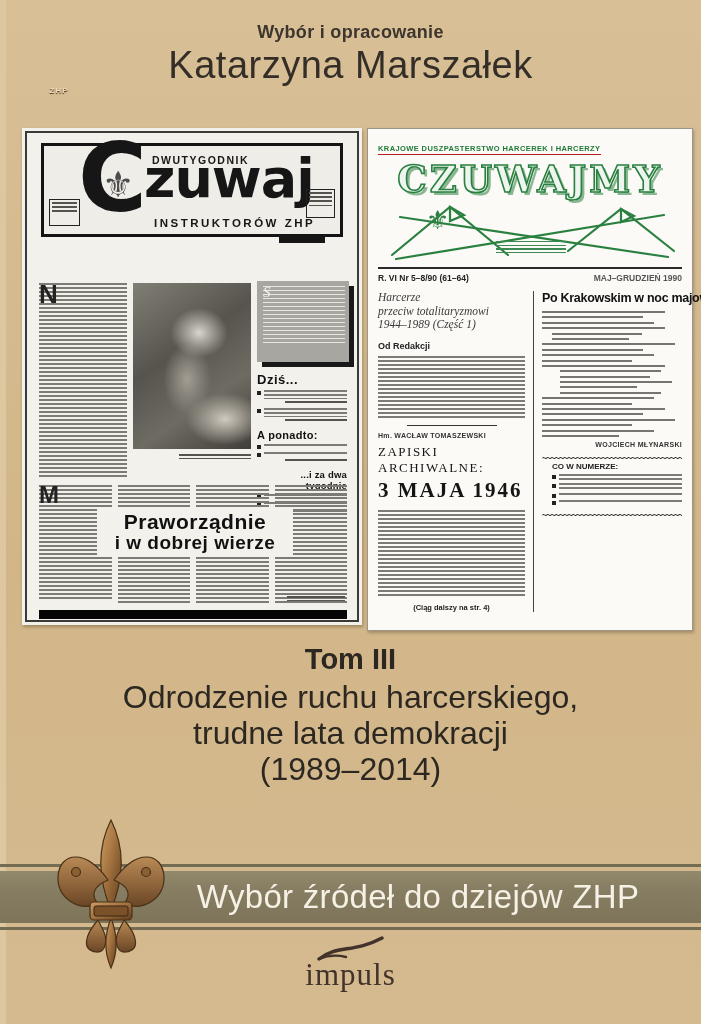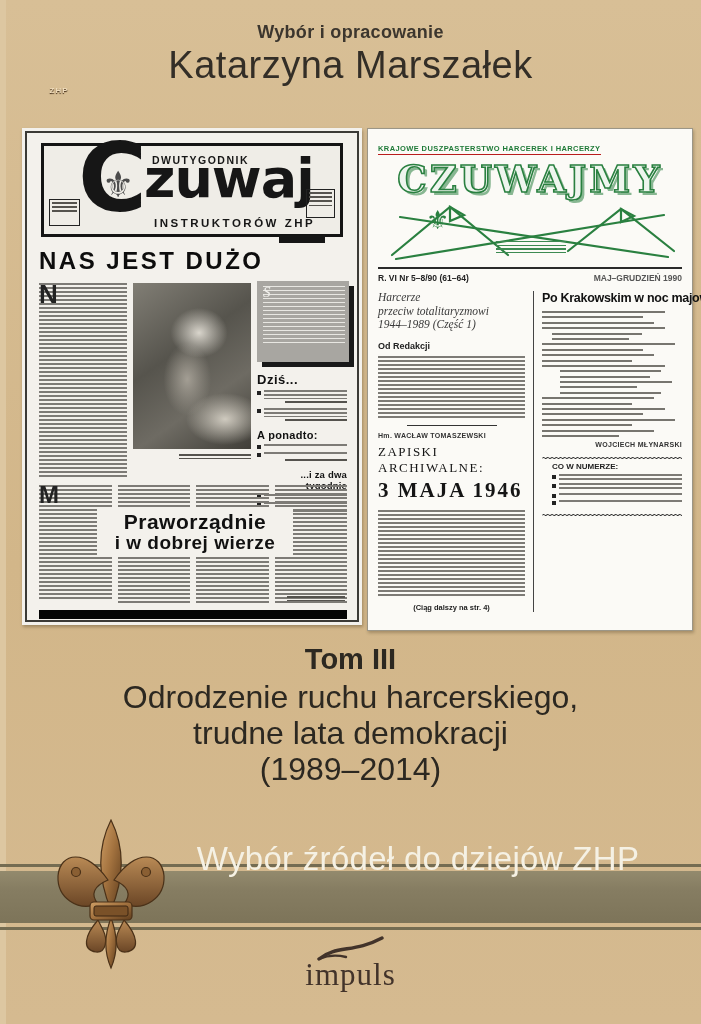--- a/index.html
+++ b/index.html
@@ -114,21 +114,21 @@
     font-size:29px;font-weight:700;color:#2c2821;}
   .t-line{position:absolute;left:0;width:100%;text-align:center;font-size:32px;font-weight:400;color:#2c2821;}
   .t1{top:679px;}.t2{top:715px;}.t3{top:751px;}
 
   
   .band-line{position:absolute;left:0;width:100%;height:3px;background:#746c52;}
   .band-line.topl{top:864px;}
   .band-line.botl{top:927px;}
   .band{position:absolute;left:0;top:871px;width:100%;height:52px;
     background:linear-gradient(180deg,#938a6d 0%,#867d62 35%,#7d7459 100%);}
-  .band-text{position:absolute;top:840px;left:135px;width:566px;text-align:center;
+  .band-text{position:absolute;top:878px;left:135px;width:566px;text-align:center;
     font-size:33px;font-weight:400;color:#f5f1e4;letter-spacing:.3px;}
 
   
   .emblem{position:absolute;left:52px;top:818px;width:118px;height:152px;z-index:5;}
   .emblem-label{position:absolute;left:41px;top:86px;width:36px;text-align:center;
     font-size:8px;font-weight:800;color:#f0ddbc;letter-spacing:1px;z-index:6;text-shadow:0 1px 1px #3c2713;}
 
   
   .impuls{position:absolute;top:957px;left:0;width:100%;text-align:center;
     font-family:"Liberation Serif",serif;font-size:31px;color:#42332a;letter-spacing:1px;}
@@ -154,21 +154,20 @@
         <div class="lp-c-fleur">⚜</div>
         <div class="lp-dwutygodnik">DWUTYGODNIK</div>
         <div class="lp-zuwaj">zuwaj</div>
         <div class="lp-instruktorow">INSTRUKTORÓW ZHP</div>
         <div class="lp-mast-rightbox">
           <div class="tx-dark" style="height:15px;"></div>
         </div>
       </div>
       <div class="lp-smallbar"></div>
 
-      <div class="lp-headline">NAS JEST DUŻO</div>
 
       <div class="lp-col1">
         <span class="cap">N</span>
         <div class="body tx"></div>
       </div>
 
       <div class="lp-photo"></div>
       <div class="lp-caption tx-dark"></div>
 
       <div class="lp-rightcol">

